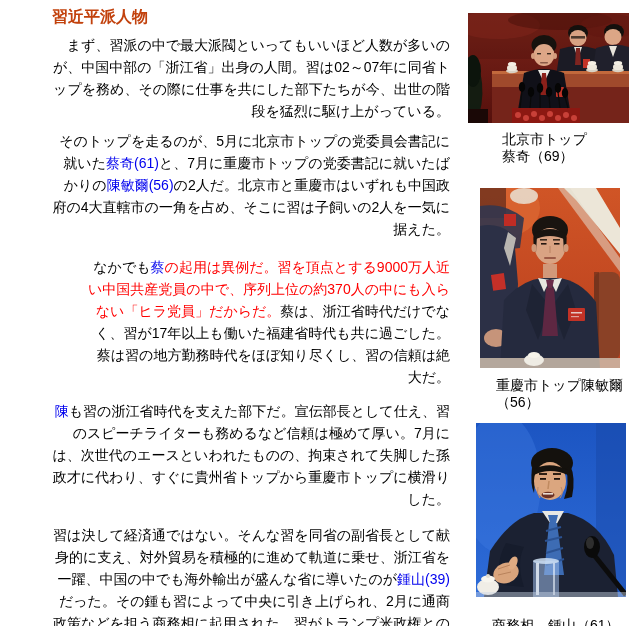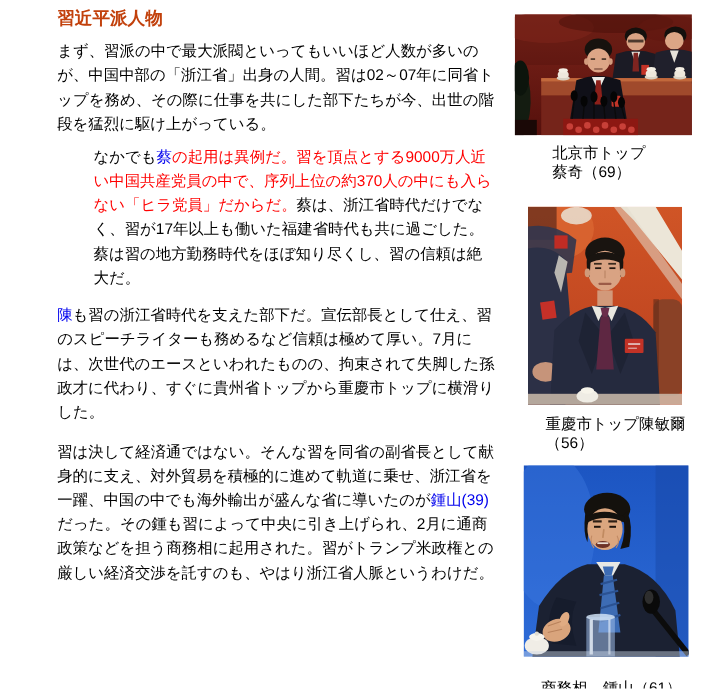--- a/index.html
+++ b/index.html
@@ -9,21 +9,21 @@
   }
   .article{
     position:absolute;left:52px;top:6px;width:398px;
     font-size:14px;line-height:22px;color:#000000;
     word-break:break-all;text-align:left;
   }
   .title{
     display:inline-block;font-size:16px;line-height:20px;font-weight:bold;
     color:#c2410c;text-decoration:none;margin:0 0 7px 0;cursor:pointer;
   }
-  .p{margin:0;}
+  .p{margin:0;text-align:right;}
   .p1{margin-bottom:8px;}
   .p2{margin-bottom:16px;}
   .p3{margin-bottom:12px;margin-left:33px;}
   .p4{margin-bottom:14px;}
   a.link{color:#0000ee;text-decoration:none;cursor:pointer;}
   .red{color:#ff0000;}
   .photos{position:absolute;left:468px;top:13px;width:178px;}
   figure{margin:0;padding:0;}
   figure svg{display:block;}
   .img2{margin-left:12px;}
@@ -35,20 +35,21 @@
   .capline{display:block;}
 </style>
 </head>
 <body>
 
 <div class="page">
 
   <div class="article">
     <a class="title">習近平派人物</a>
     <p class="p p1"><span>まず、習派の中で最大派閥といってもいいほど人数が多いのが、中国中部の「浙江省」出身の人間。習は02～07年に同省トップを務め、その際に仕事を共にした部下たちが今、出世の階段を猛烈に駆け上がっている。</span></p>
+    <p class="p p2"><span>そのトップを走るのが、5月に北京市トップの党委員会書記に就いた</span><a class="link">蔡奇(61)</a><span>と、7月に重慶市トップの党委書記に就いたばかりの</span><a class="link">陳敏爾(56)</a><span>の2人だ。北京市と重慶市はいずれも中国政府の4大直轄市の一角を占め、そこに習は子飼いの2人を一気に据えた。</span></p>
     <p class="p p3"><span>なかでも</span><a class="link">蔡</a><span class="red">の起用は異例だ。習を頂点とする9000万人近い中国共産党員の中で、序列上位の約370人の中にも入らない「ヒラ党員」だからだ。</span><span>蔡は、浙江省時代だけでなく、習が17年以上も働いた福建省時代も共に過ごした。蔡は習の地方勤務時代をほぼ知り尽くし、習の信頼は絶大だ。</span></p>
     <p class="p p4"><a class="link">陳</a><span>も習の浙江省時代を支えた部下だ。宣伝部長として仕え、習のスピーチライターも務めるなど信頼は極めて厚い。7月には、次世代のエースといわれたものの、拘束されて失脚した孫政才に代わり、すぐに貴州省トップから重慶市トップに横滑りした。</span></p>
     <p class="p p5"><span>習は決して経済通ではない。そんな習を同省の副省長として献身的に支え、対外貿易を積極的に進めて軌道に乗せ、浙江省を一躍、中国の中でも海外輸出が盛んな省に導いたのが</span><a class="link">鍾山(39)</a><span>だった。その鍾も習によって中央に引き上げられ、2月に通商政策などを担う商務相に起用された。習がトランプ米政権との厳しい経済交渉を託すのも、やはり浙江省人脈というわけだ。</span></p>
   </div>
 
   <div class="photos">
 
     <figure>
       <svg class="img1" width="161" height="110" viewBox="0 0 161 110" xmlns="http://www.w3.org/2000/svg">
         <defs>

